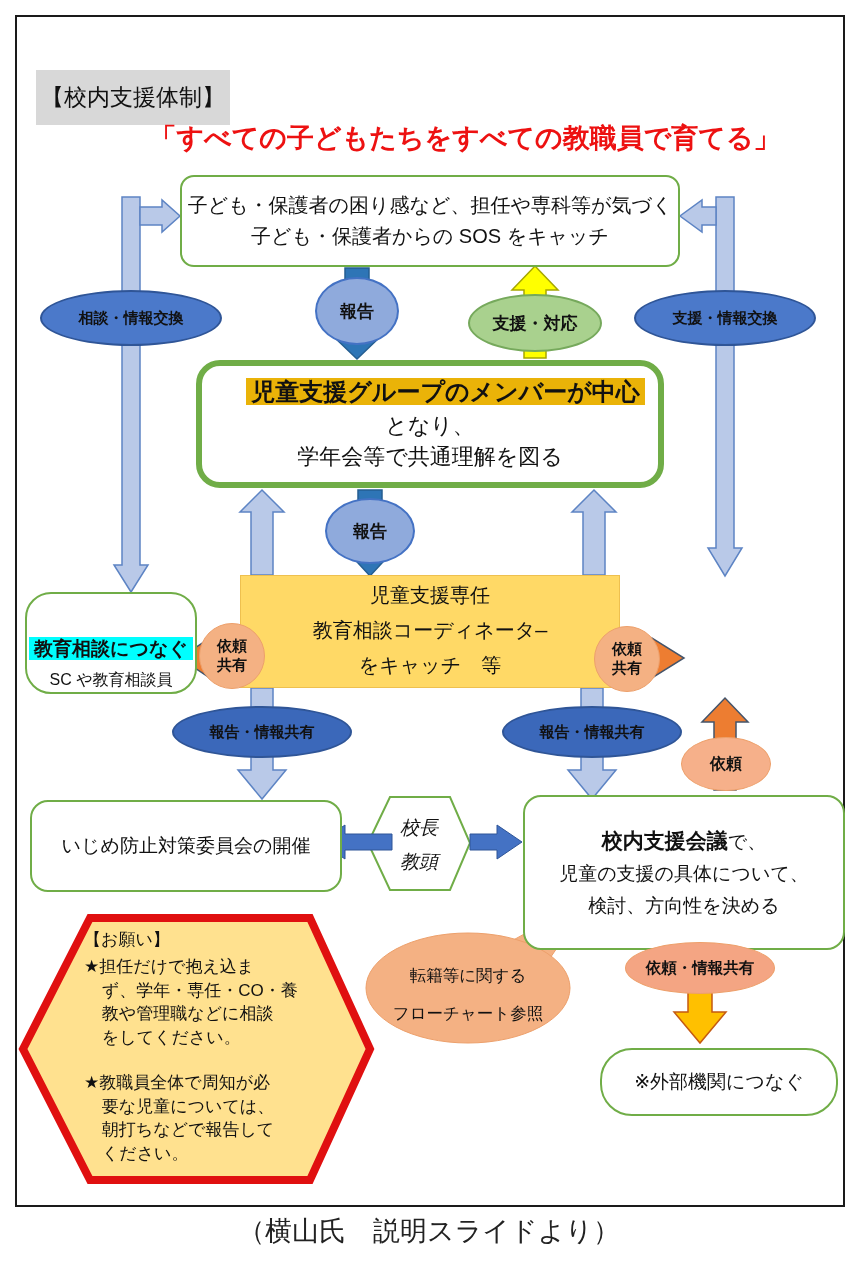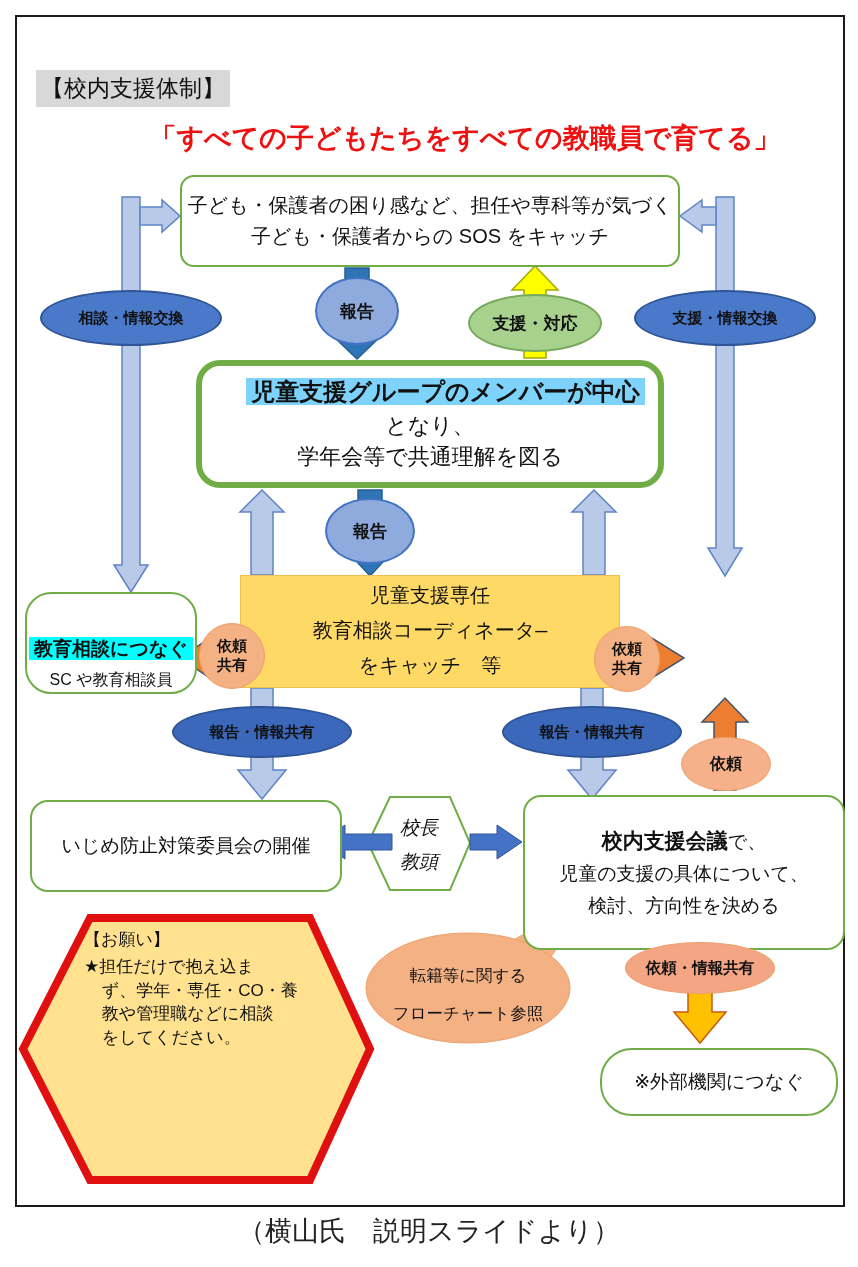--- a/index.html
+++ b/index.html
@@ -16,23 +16,23 @@
   
   .box{
     background:#fff;border:2px solid #70ad47;border-radius:18px;
     display:flex;flex-direction:column;align-items:center;justify-content:center;
     text-align:center;z-index:2;box-sizing:border-box;line-height:1.55;
   }
   .oval{
     border-radius:50%;display:flex;flex-direction:column;align-items:center;justify-content:center;
     text-align:center;font-weight:bold;z-index:3;box-sizing:border-box;white-space:pre-line;
   }
-  .hl-yellow{background:#7dd3fc;padding:0 5px;margin-left:31px;}
+  .hl-yellow{background:#eab308;padding:0 5px;margin-left:31px;}
   .hl-cyan{background:#00ffff;padding:1px 5px;}
-  #tag{left:36px;top:70px;font-size:23px;background:#d8d8d8;padding:3px 5px;z-index:2;}
+  #tag{left:36px;top:70px;font-size:23px;background:#d8d8d8;padding:12px 5px;z-index:2;}
   #slogan{left:95px;top:120px;width:740px;text-align:center;font-size:27px;font-weight:bold;color:#ed1111;z-index:2;}
   #awareness-box{left:180px;top:175px;width:500px;height:92px;font-size:20px;border-radius:14px;}
   #oval-consult{left:40px;top:290px;width:182px;height:56px;background:#4b79ca;border:2px solid #2f5597;font-size:15px;}
   #oval-support-exch{left:634px;top:290px;width:182px;height:56px;background:#4b79ca;border:2px solid #2f5597;font-size:15px;}
   #oval-report-top{left:315px;top:277px;width:84px;height:68px;background:#8faadc;border:2px solid #4472c4;font-size:17px;}
   #oval-support-resp{left:468px;top:294px;width:134px;height:58px;background:#a9d18e;border:2px solid #76a95c;font-size:17px;}
   #core-box{left:196px;top:360px;width:468px;height:128px;border-width:6px;border-radius:24px;font-size:22px;line-height:1.45;}
   #core-box .big{font-size:24px;font-weight:bold;}
   #oval-report-mid{left:325px;top:498px;width:90px;height:66px;background:#8faadc;border:2px solid #4472c4;font-size:17px;}
   #staff-box{left:240px;top:575px;width:380px;height:113px;background:#ffd966;border:1px solid #eec04f;border-radius:0;font-size:20px;line-height:1.75;font-family:Liberation Mono, monospace;}
@@ -165,20 +165,24 @@
     <div>転籍等に関する</div>
     <div>フローチャート参照</div>
   </div>
 
   <div id="request-hex-text" class="abs">
     <p class="hex-title">【お願い】</p>
     <p class="para">★担任だけで抱え込ま
 ず、学年・専任・CO・養
 教や管理職などに相談
 をしてください。</p>
+    <p class="para">★教職員全体で周知が必
+要な児童については、
+朝打ちなどで報告して
+ください。</p>
   </div>
 
   <div id="oval-req-share" class="abs oval">依頼・情報共有</div>
   <div id="external-box" class="abs box">※外部機関につなぐ</div>
 
   <div id="caption" class="abs">（横山氏　説明スライドより）</div>
 
 </div>
 
 </body></html>

